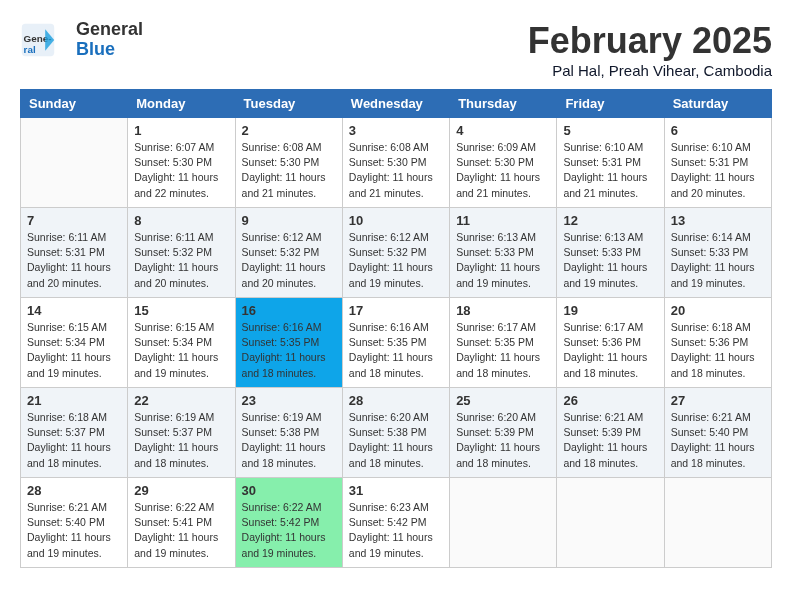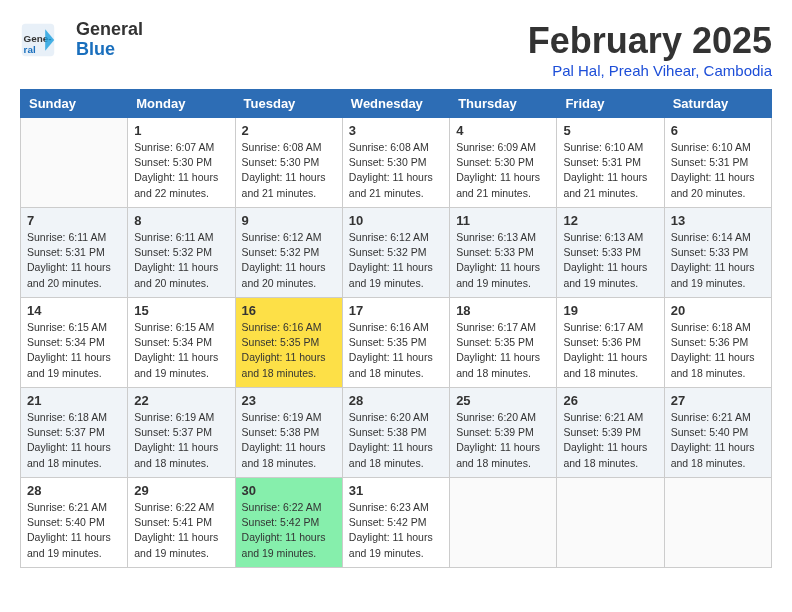--- a/index.html
+++ b/index.html
@@ -44,21 +44,21 @@
     .title-block {
       text-align: right;
     }
     .month-title {
       font-size: 36px;
       font-weight: bold;
       color: #333;
     }
     .location-title {
       font-size: 15px;
-      color: #1d4ed8;
+      color: #0f172a;
     }
     .calendar-table {
       width: 100%;
       border-collapse: collapse;
       border: 1px solid #ccc;
     }
     .calendar-table th {
       background-color: #2d6db5;
       color: #fff;
       text-align: left;
@@ -240,21 +240,21 @@
 Daylight: 11 hours
 and 19 minutes.</div>
         </td>
         <td style="background-color: rgb(255, 255, 255);">
           <span class="day-number">15</span>
           <div class="day-info" style="white-space: pre-line;">Sunrise: 6:15 AM
 Sunset: 5:34 PM
 Daylight: 11 hours
 and 19 minutes.</div>
         </td>
-        <td style="background-color: #fde047;">
+        <td style="background-color: #0ea5e9;">
           <span class="day-number">16</span>
           <div class="day-info" style="white-space: pre-line;">Sunrise: 6:16 AM
 Sunset: 5:35 PM
 Daylight: 11 hours
 and 18 minutes.</div>
         </td>
         <td style="background-color: rgb(255, 255, 255);">
           <span class="day-number">17</span>
           <div class="day-info" style="white-space: pre-line;">Sunrise: 6:16 AM
 Sunset: 5:35 PM

